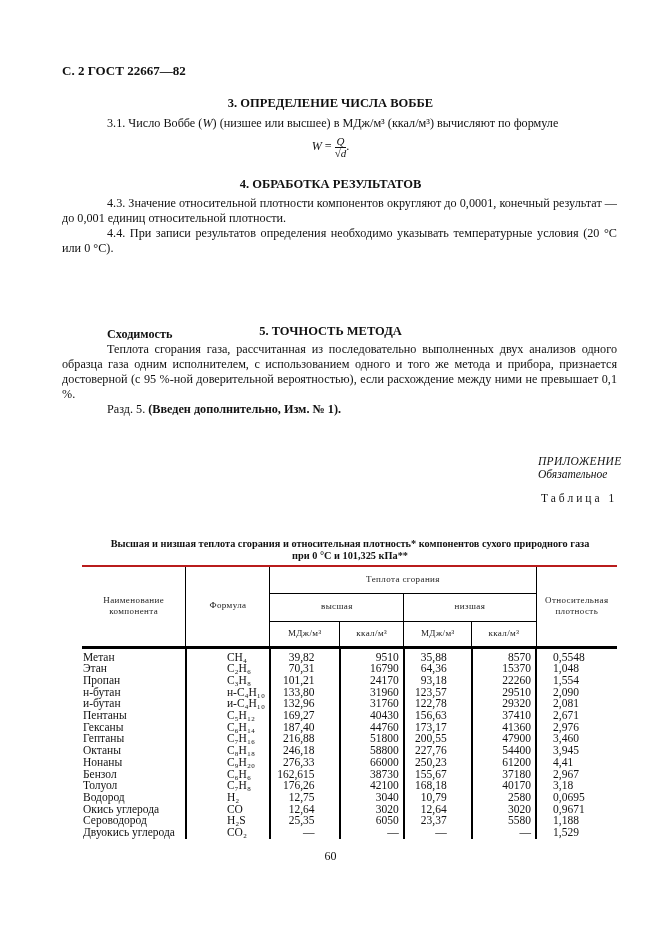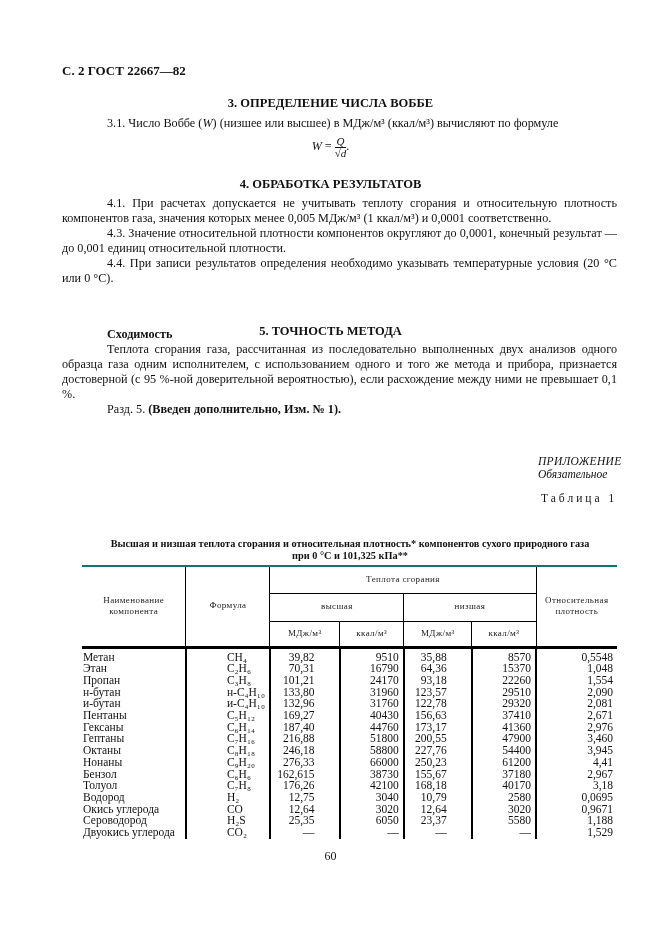--- a/index.html
+++ b/index.html
@@ -25,51 +25,50 @@
     position: absolute; left: 82px; top: 565px; width: 535px;
     border-collapse: collapse; font-size: 11.5px; line-height: 11.7px;
   }
   table.data th {
     font-weight: normal; font-size: 9px; letter-spacing: 0.4px; color: #222;
     text-align: center; vertical-align: middle; padding: 0;
     border: 1.5px solid #000;
   }
   table.data th.outer-l { border-left: none; }
   table.data th.outer-r { border-right: none; }
-  table.data thead tr:first-child th { border-top: 2px solid #0f766e; }
+  table.data thead tr:first-child th { border-top: 2px solid #b91c1c; }
   table.data thead tr:last-child th, table.data th.rowspan { border-bottom: 3px solid #000; }
   table.data td {
     padding: 0 4px; border-left: 2.5px solid #000; border-right: 2.5px solid #000;
     white-space: nowrap; vertical-align: top;
   }
   table.data td.c-name { border-left: none; text-align: left; padding-left: 1px; }
   table.data td.c-form { text-align: left; padding-left: 40px; }
   table.data td.c-num { text-align: right; padding-right: 24px; }
   table.data td.c-num2 { text-align: right; }
-  table.data td.c-rd { border-right: none; text-align: right; padding-left: 24px; }
+  table.data td.c-rd { border-right: none; text-align: left; padding-left: 16px; }
   table.data tbody tr:first-child td { padding-top: 3px; }
   .pagenum { left: 0; width: 661px; top: 849px; text-align: center; font-size: 12px; }
   .it { font-style: italic; }
 </style>
 </head>
 <body>
 
 <div class="abs header">С. 2 ГОСТ 22667—82</div>
 
 <div class="abs h-sec" style="top:96px;">3. ОПРЕДЕЛЕНИЕ ЧИСЛА ВОББЕ</div>
 <div class="abs para" style="top:116px;">
   <p><span>3.1. Число Воббе (</span><span class="it">W</span><span>) (низшее или высшее) в МДж/м³ (ккал/м³) вычисляют по формуле</span></p>
 </div>
 <div class="abs formula">
   <span>W</span><span style="font-style:normal"> = </span><span class="frac"><span class="num">Q</span><span class="den">√d</span></span><span style="font-style:normal">.</span>
 </div>
 
 <div class="abs h-sec" style="top:177px;">4. ОБРАБОТКА РЕЗУЛЬТАТОВ</div>
 <div class="abs para" style="top:196px; left:62px; width:555px;">
-  <p style="text-indent:45px">4.1. При расчетах допускается не учитывать теплоту сгорания и относительную плотность компонентов газа, значения которых менее 0,005 МДж/м³ (1 ккал/м³) и 0,0001 соответственно.</p>
   <p style="text-indent:45px">4.3. Значение относительной плотности компонентов округляют до 0,0001, конечный результат — до 0,001 единиц относительной плотности.</p>
   <p style="text-indent:45px">4.4. При записи результатов определения необходимо указывать температурные условия (20 °С или 0 °С).</p>
 </div>
 
 <div class="abs h-sec" style="top:324px;">5. ТОЧНОСТЬ МЕТОДА</div>
 <div class="abs para" style="top:327px; left:62px; width:555px;">
   <p style="text-indent:45px; font-weight:bold;">Сходимость</p>
   <p style="text-indent:45px">Теплота сгорания газа, рассчитанная из последовательно выполненных двух анализов одного образца газа одним исполнителем, с использованием одного и того же метода и прибора, признается достоверной (с 95 %-ной доверительной вероятностью), если расхождение между ними не превышает 0,1 %.</p>
   <p style="text-indent:45px"><span>Разд. 5. </span><b>(Введен дополнительно, Изм. № 1).</b></p>
 </div>

